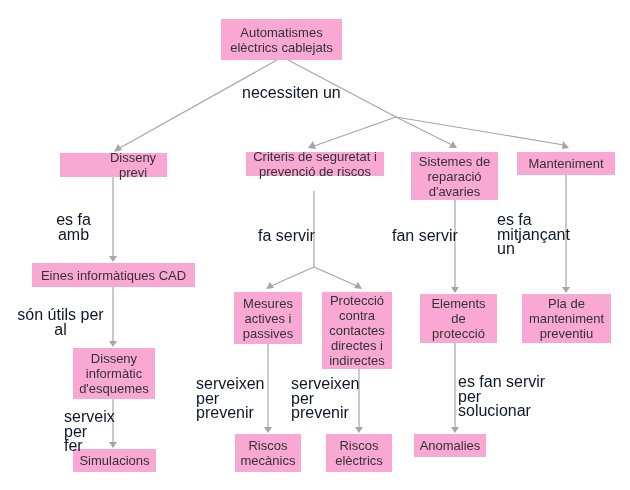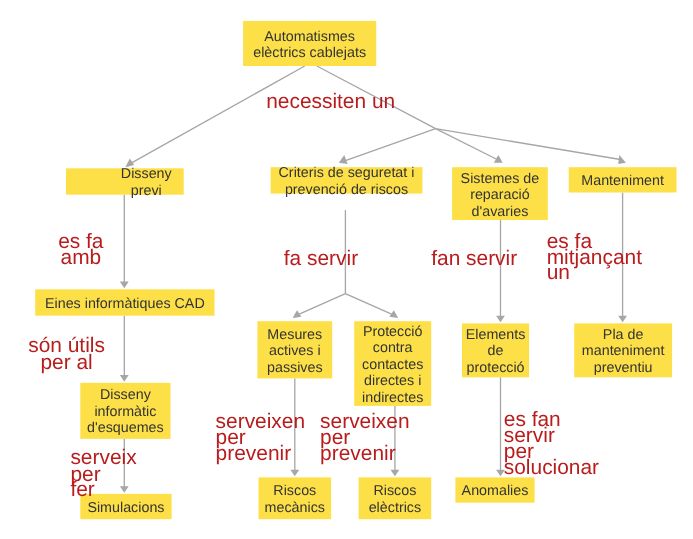--- a/index.html
+++ b/index.html
@@ -1,23 +1,23 @@
 <!DOCTYPE html>
 <html><head>
   <meta charset="utf-8">
   <style>
     html, body { margin: 0; padding: 0; background: #ffffff; }
     body { width: 630px; height: 490px; position: relative; overflow: hidden;
            font-family: "Liberation Sans", sans-serif; }
     #canvas { position: absolute; left: 0; top: 0; width: 630px; height: 490px; }
-    .node { position: absolute; background: #fde047; color: #333333;
+    .node { position: absolute; background: #f9a8d4; color: #333333;
             font-size: 13px; line-height: 15px; text-align: center;
             display: flex; align-items: center; justify-content: center;
             box-sizing: border-box; padding: 2px 4px; white-space: pre-line; }
-    .link { position: absolute; color: #b91c1c; font-size: 19px; line-height: 14.5px;
+    .link { position: absolute; color: #0f172a; font-size: 16px; line-height: 14.5px;
             white-space: pre-line; }
     .link.c { text-align: left; }
     .link.r { text-align: center; }
     svg line { stroke: #a6a6a6; stroke-width: 1.2; }
     svg polygon { fill: #a6a6a6; }
   </style>
 </head>
 <body>
 
 <svg id="canvas" width="630" height="490">
@@ -78,21 +78,21 @@
 <div class="node" style="left:517px; top:152px; width:98px; height:23px;">Manteniment</div>
 <div class="node" style="left:32px; top:263px; width:163px; height:24px;">Eines informàtiques CAD</div>
 <div class="node" style="left:234px; top:292px; width:68px; height:52px;">Mesures
 actives i
 passives</div>
 <div class="node" style="left:322px; top:292px; width:70px; height:77px;">Protecció
 contra
 contactes
 directes i
 indirectes</div>
-<div class="node" style="left:420px; top:294px; width:61px; height:49px;">Elements
+<div class="node" style="left:420px; top:294px; width:77px; height:49px;">Elements
 de
 protecció</div>
 <div class="node" style="left:522px; top:294px; width:89px; height:49px;">Pla de
 manteniment
 preventiu</div>
 <div class="node" style="left:73px; top:348px; width:82px; height:51px;">Disseny
 informàtic
 d'esquemes</div>
 <div class="node" style="left:235px; top:434px; width:66px; height:38px;">Riscos
 mecànics</div>

